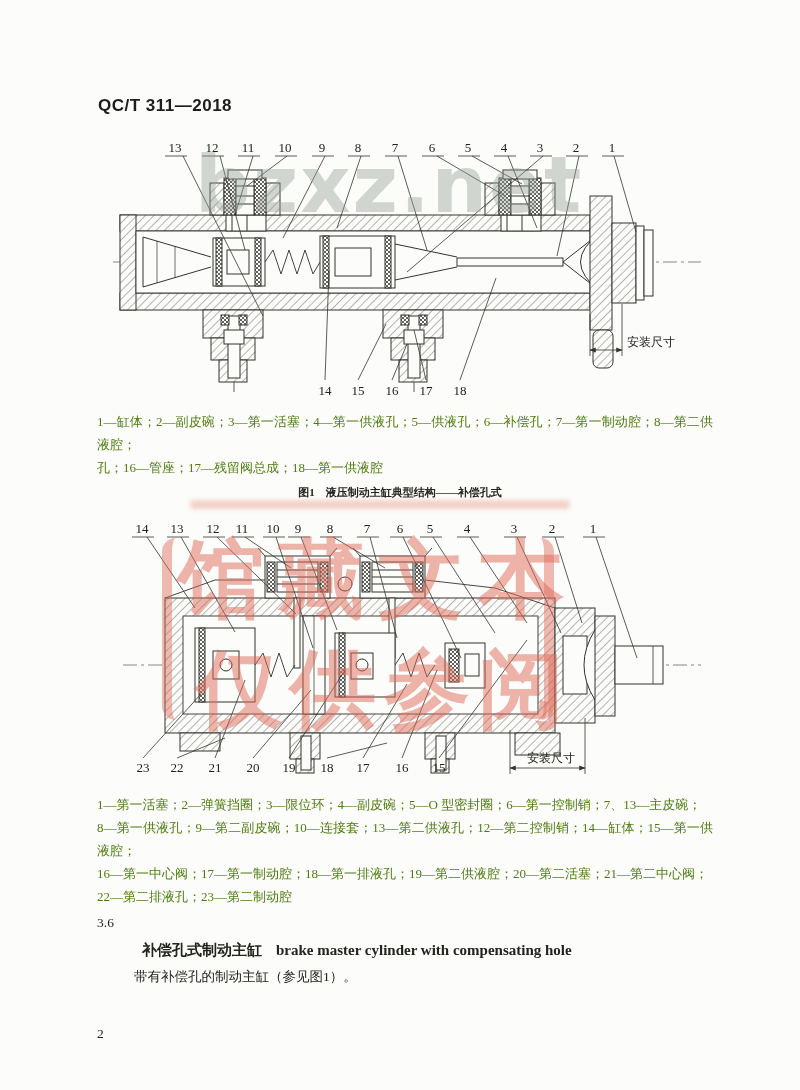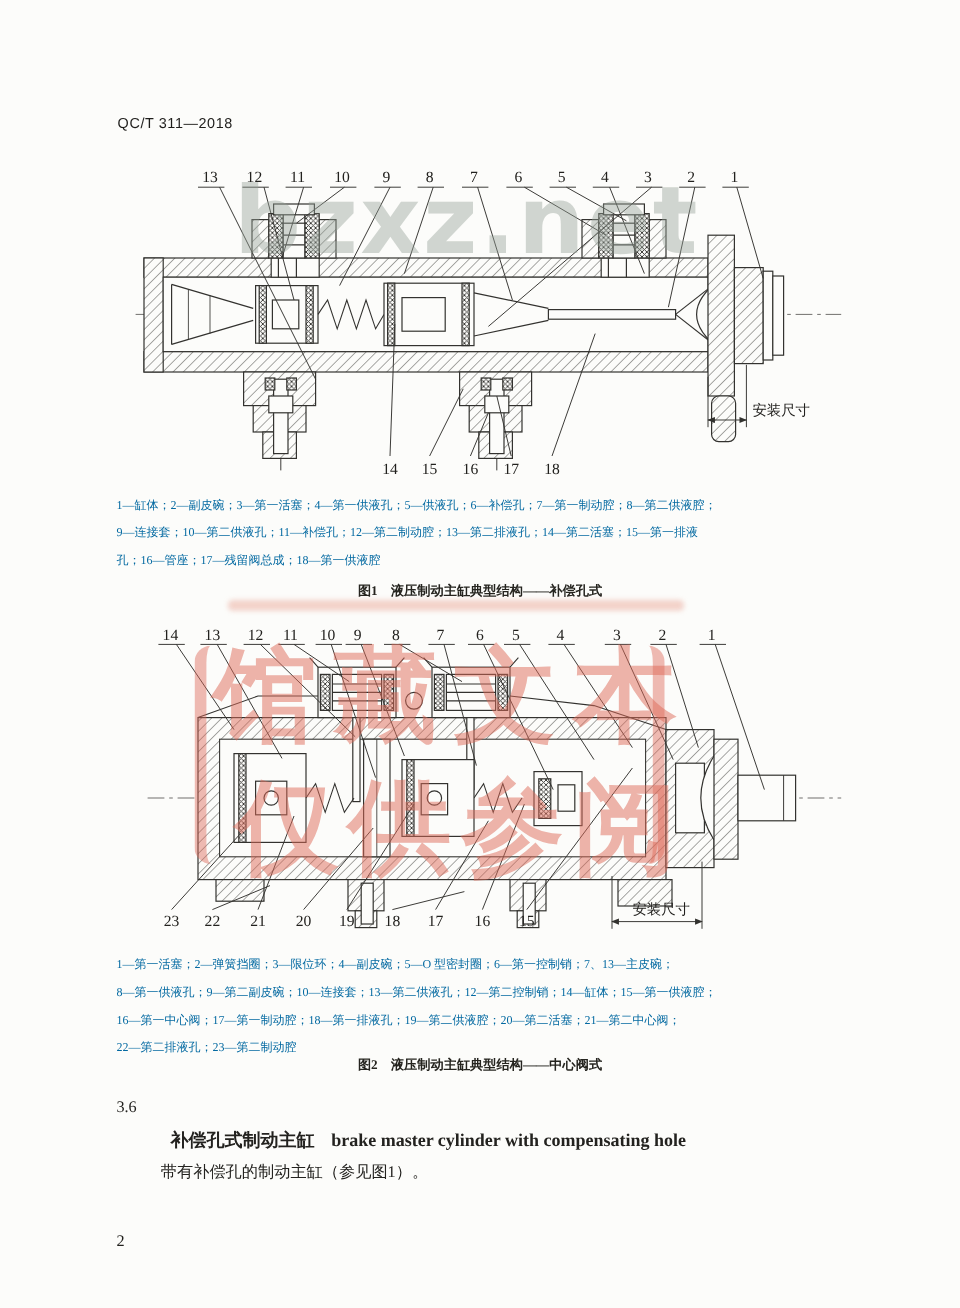--- a/index.html
+++ b/index.html
@@ -1,21 +1,21 @@
 <!DOCTYPE html>
 <html><head>
 <meta charset="utf-8">
 <style>
   html,body{margin:0;padding:0;}
   body{width:800px;height:1090px;background:#e8e8e8;font-family:"Liberation Serif","DejaVu Serif",serif;}
   .page{position:relative;width:800px;height:1090px;background:#fcfcfa;overflow:hidden;color:#23221f;}
   .abs{position:absolute;}
-  .hdr{left:98px;top:96px;font-family:"Liberation Sans","DejaVu Sans",sans-serif;font-weight:normal;font-size:12px;letter-spacing:.5px;color:#1e1d1b;}
+  .hdr{left:98px;top:96px;font-family:"Liberation Sans","DejaVu Sans",sans-serif;font-weight:bold;font-size:17px;letter-spacing:.5px;color:#1e1d1b;}
   .wm-bzxz{left:195px;top:140px;width:540px;font-family:"DejaVu Sans",sans-serif;font-weight:bold;font-size:78px;letter-spacing:2px;color:rgba(148,160,150,.42);pointer-events:none;z-index:5;}
-  .legend{left:97px;width:616px;font-size:10px;line-height:23px;color:#0369a1;text-align:justify;}
+  .legend{left:97px;width:616px;font-size:13px;line-height:23px;color:#4d7c0f;text-align:justify;}
   .caption{left:0;width:800px;text-align:center;font-weight:bold;font-size:11px;color:#25241f;}
   .sec-num{left:97px;top:915px;font-size:13.5px;}
   .term{left:142px;top:941px;font-size:15px;font-weight:bold;}
   .term .en{font-family:"Liberation Serif",serif;margin-left:14px;}
   .def{left:134px;top:968px;font-size:13.5px;}
   .pagenum{left:97px;top:1026px;font-size:13.5px;}
   svg text{font-family:"Liberation Serif","DejaVu Serif",serif;fill:#22211e;}
   .stamp{pointer-events:none;z-index:6;color:rgba(222,105,88,.5);font-weight:bold;font-family:"Liberation Serif",serif;}
   .stamp-r1{left:178px;top:522px;font-size:86px;letter-spacing:14px;}
   .stamp-r2{left:196px;top:632px;font-size:86px;letter-spacing:8px;text-align:center;}
@@ -190,21 +190,20 @@
       <text x="230" y="257">14</text>
       <text x="263" y="257">15</text>
       <text x="297" y="257">16</text>
       <text x="331" y="257">17</text>
       <text x="365" y="257">18</text>
     </g>
   </svg>
 
   <div class="abs legend" style="top:410px">
     <div>1—缸体；2—副皮碗；3—第一活塞；4—第一供液孔；5—供液孔；6—补偿孔；7—第一制动腔；8—第二供液腔；</div>
-    <div>9—连接套；10—第二供液孔；11—补偿孔；12—第二制动腔；13—第二排液孔；14—第二活塞；15—第一排液</div>
     <div>孔；16—管座；17—残留阀总成；18—第一供液腔</div>
   </div>
 
   <div class="abs caption" style="top:485px">图1　液压制动主缸典型结构——补偿孔式</div>
   <div class="abs smear"></div>
 
   <svg class="abs" style="left:95px;top:518px" width="625" height="280" viewBox="0 0 625 280">
     <g stroke="#33322f" stroke-width="1" fill="none">
 
       <line x1="28" y1="147" x2="606" y2="147" stroke="#6b6a66" stroke-width="0.8" stroke-dasharray="14 4 3 4"></line>
@@ -352,21 +351,20 @@
   <div class="abs stamp stamp-r1">馆藏文本</div>
   <div class="abs stamp stamp-r2">仅供参阅</div>
 
   <div class="abs legend" style="top:793px">
     <div>1—第一活塞；2—弹簧挡圈；3—限位环；4—副皮碗；5—O 型密封圈；6—第一控制销；7、13—主皮碗；</div>
     <div>8—第一供液孔；9—第二副皮碗；10—连接套；13—第二供液孔；12—第二控制销；14—缸体；15—第一供液腔；</div>
     <div>16—第一中心阀；17—第一制动腔；18—第一排液孔；19—第二供液腔；20—第二活塞；21—第二中心阀；</div>
     <div>22—第二排液孔；23—第二制动腔</div>
   </div>
 
-  <div class="abs caption" style="top:880px">图2　液压制动主缸典型结构——中心阀式</div>
 
   <div class="abs sec-num">3.6</div>
   <div class="abs term">
     <span>补偿孔式制动主缸</span><span class="en">brake master cylinder with compensating hole</span>
   </div>
   <div class="abs def">带有补偿孔的制动主缸（参见图1）。</div>
 
   <div class="abs pagenum">2</div>
 </div>
 

